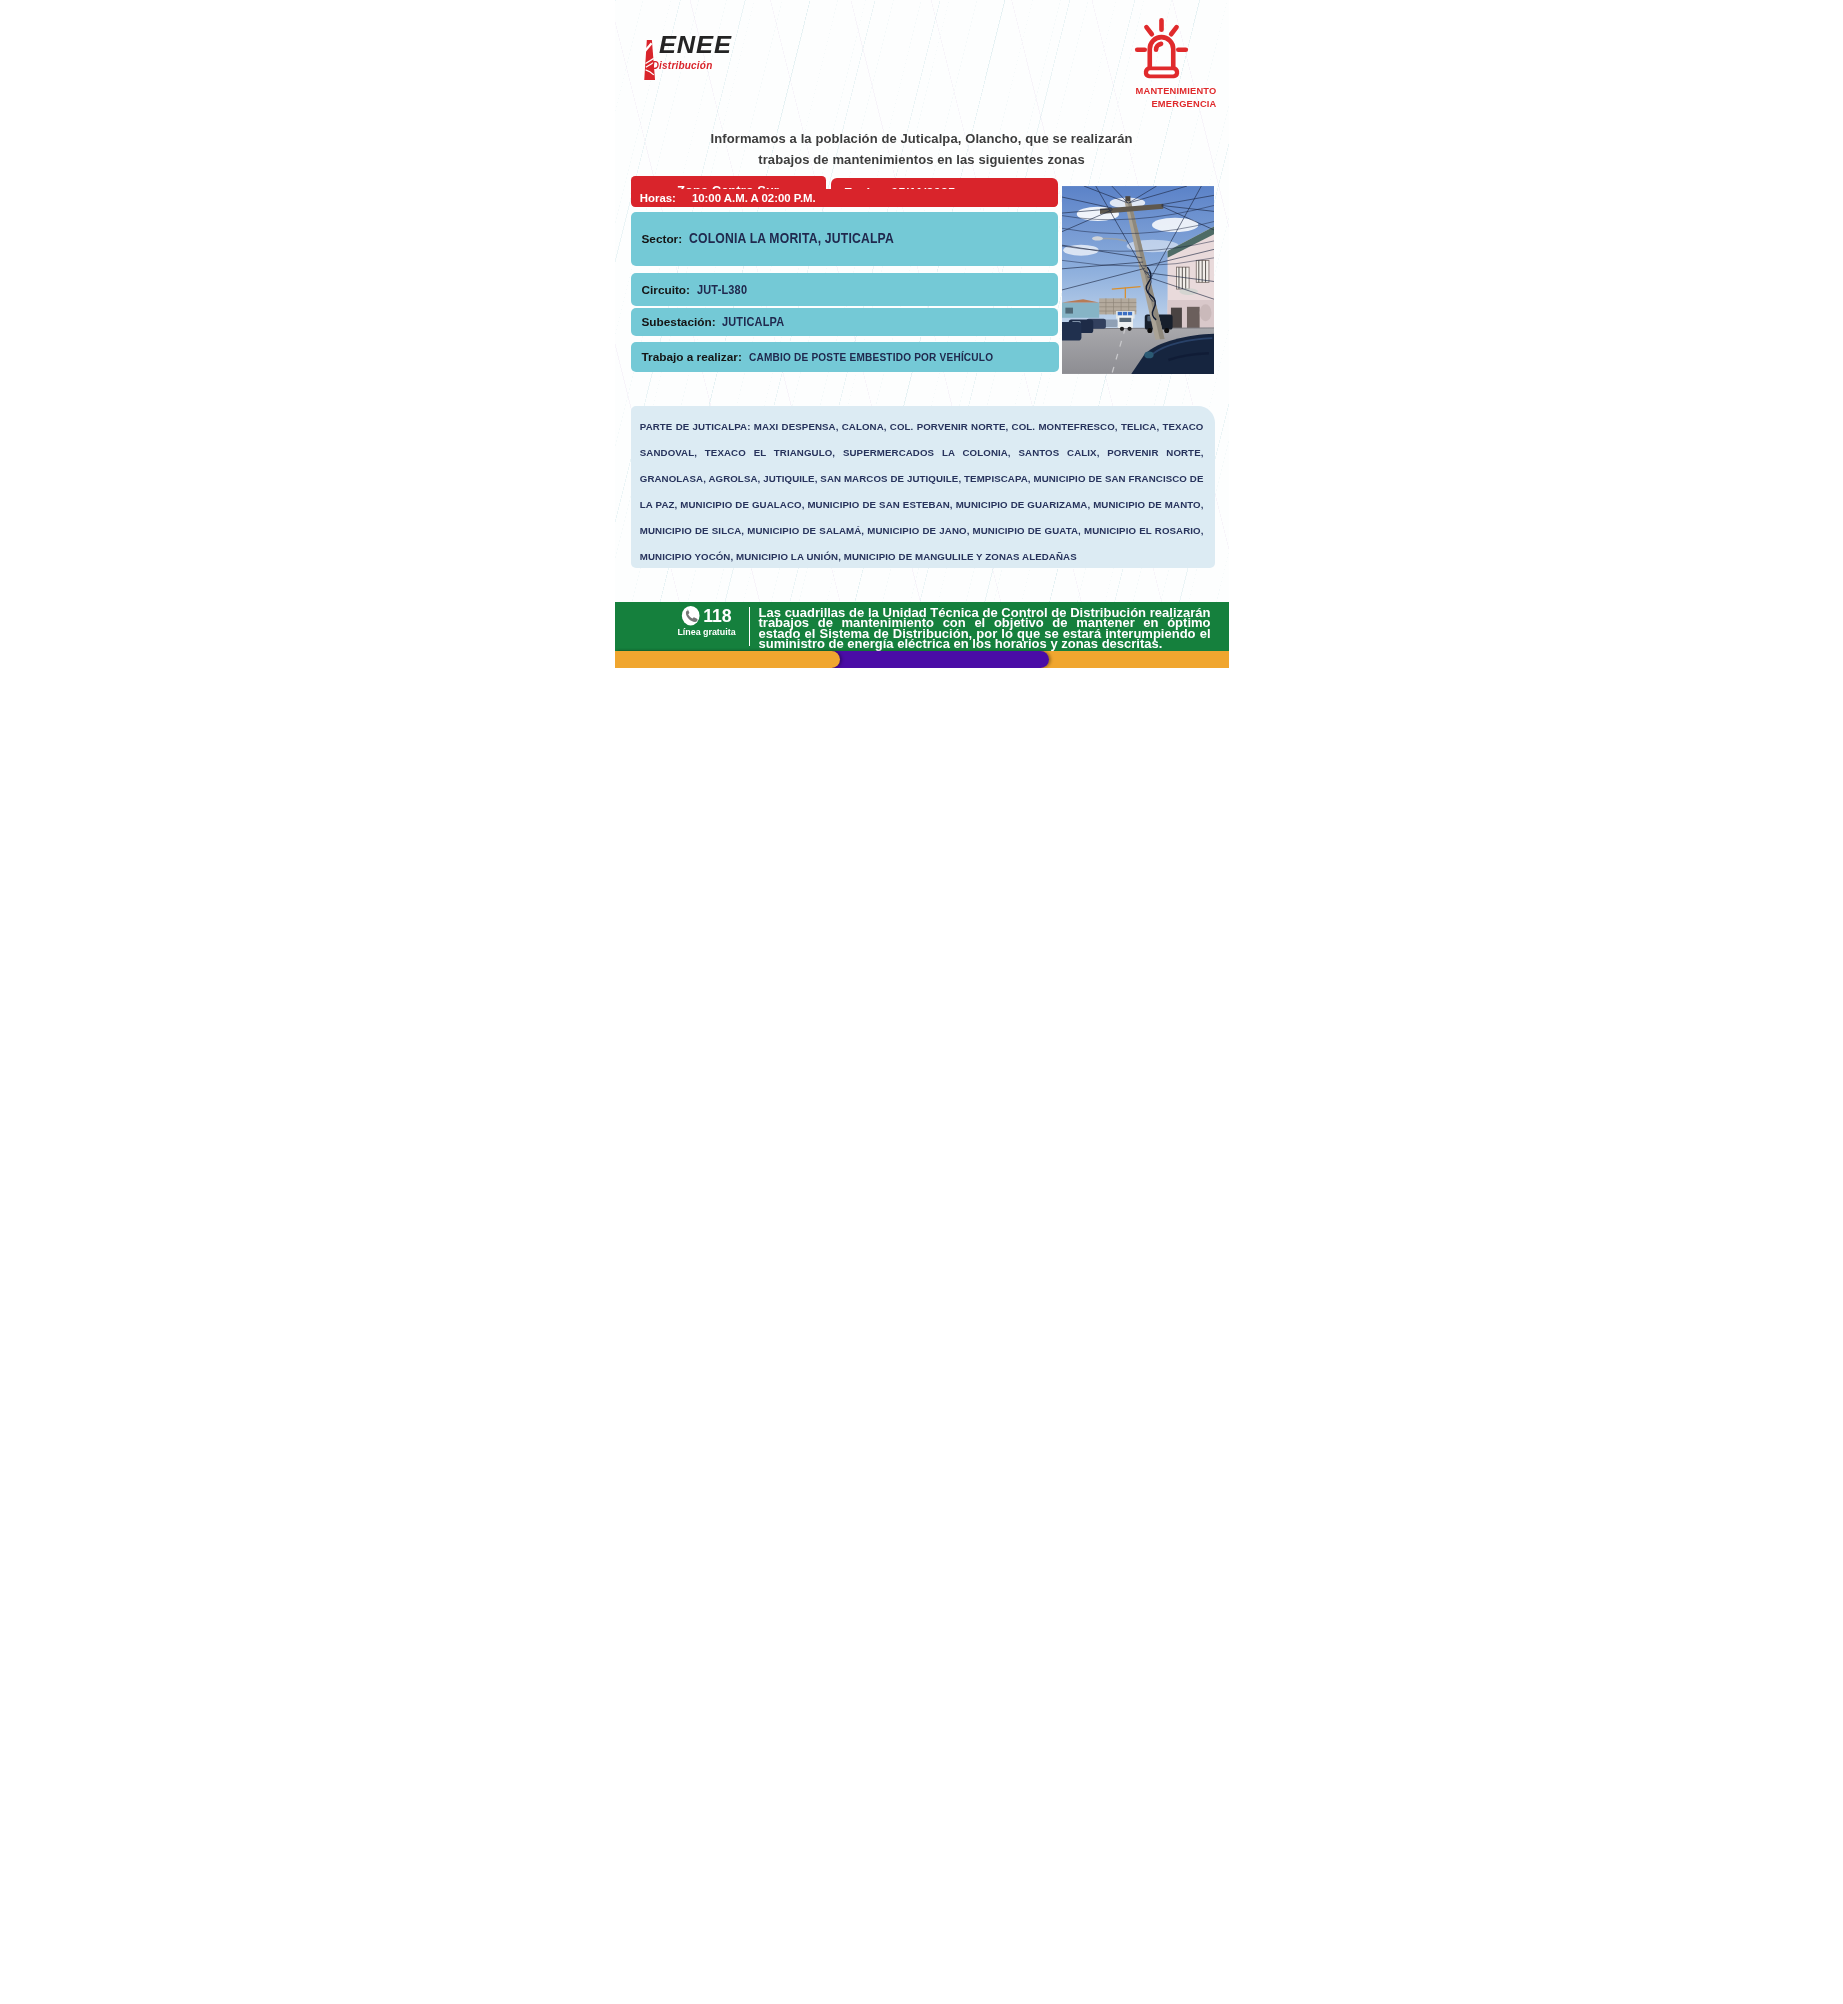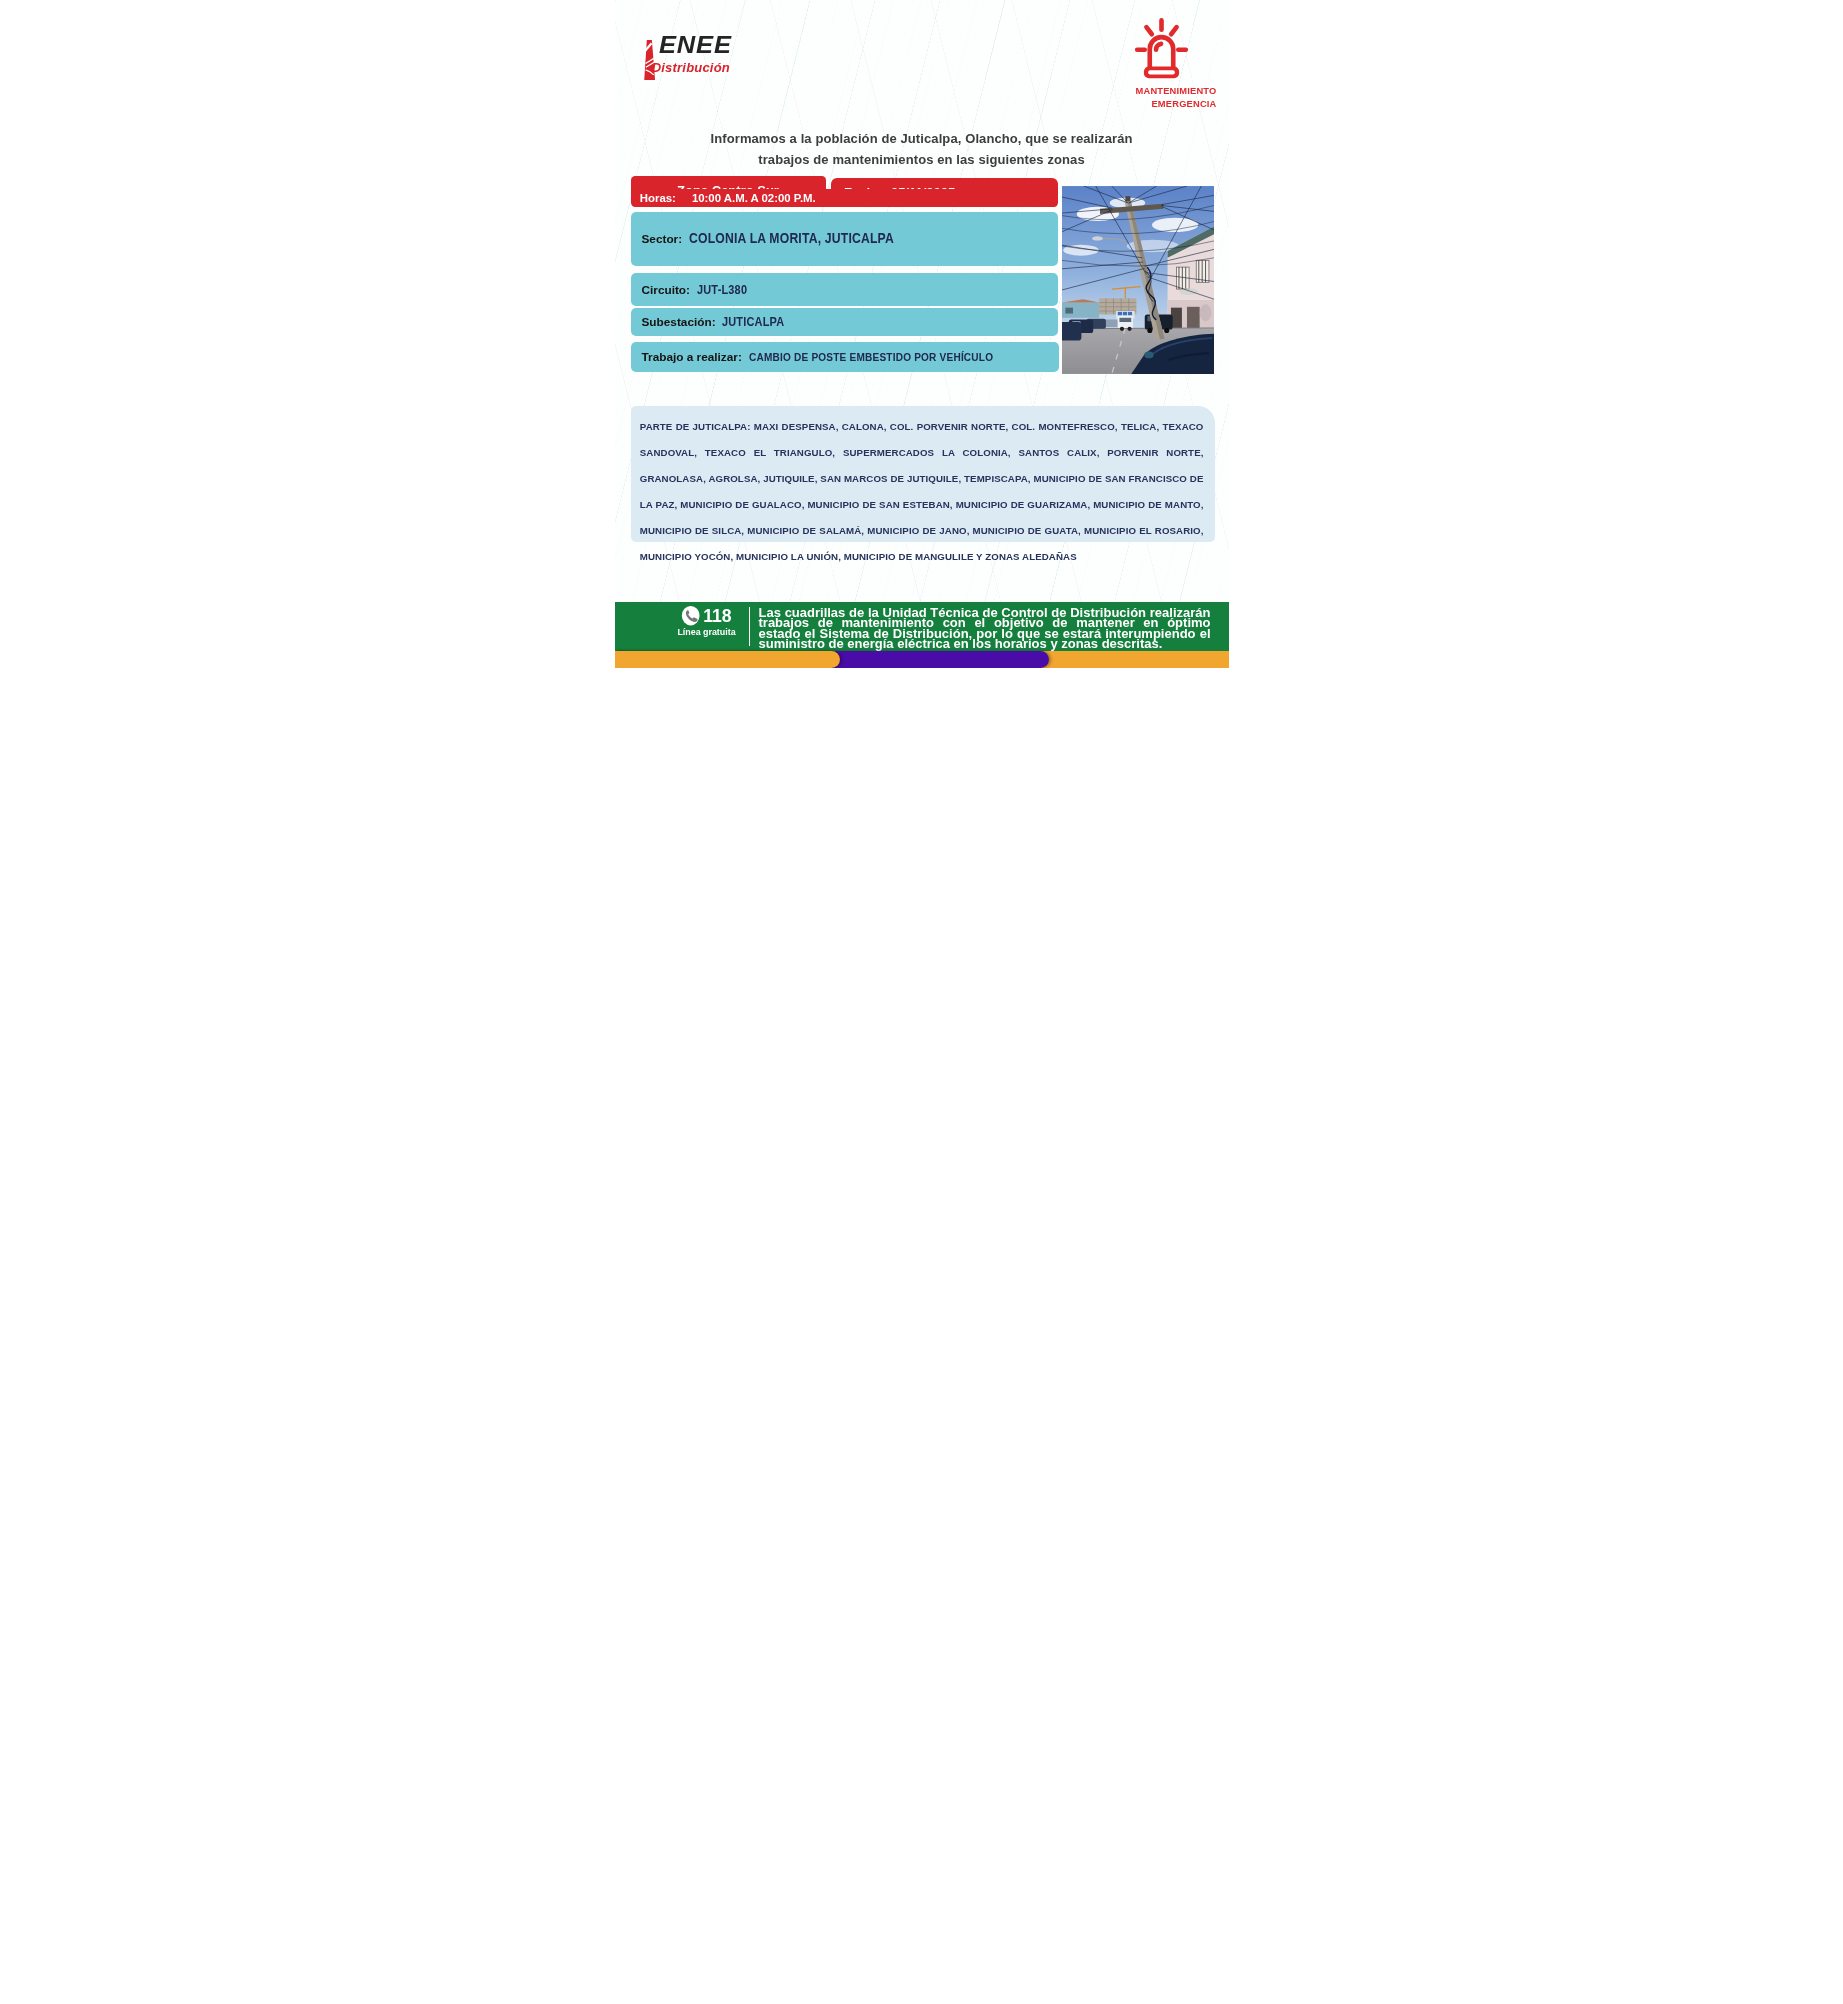--- a/index.html
+++ b/index.html
@@ -21,21 +21,21 @@
 
   
   .logo { left:28px; top:36px; width:135px; height:49px; z-index:2; }
   .logo-pole { position:absolute; left:0; top:1.7px; width:12.7px; height:44px; }
   .logo-text { position:absolute; left:16px; top:-1.7px;font-style:italic; }
   .logo-name {
     font-size:24.5px; font-weight:800; color:#242424; letter-spacing:0.8px;
     line-height:1.0; display:block; transform:scale(1.04,0.96); transform-origin:left top;
   }
   .logo-division {
-    font-size:13px; font-weight:800; color:#d9242b; display:block;
+    font-size:10px; font-weight:800; color:#d9242b; display:block;
     margin-top:0.8px; margin-left:-6.8px; letter-spacing:0.2px;
   }
 
   
   .emergency { left:492px; top:17px; width:110px; text-align:center; z-index:2; }
   .emergency svg { display:block; margin:0 auto; }
   .emergency-line { display:block; color:#e02a2c; font-size:9.3px; font-weight:700; letter-spacing:0.2px; line-height:12.7px;text-align:right; }
 
   
   .title { left:0; top:128px; width:614px; text-align:center; z-index:2; }
@@ -76,21 +76,21 @@
   .photo { left:447px; top:186px; width:152px; height:188px; z-index:2; overflow:hidden; }
   .photo svg { display:block; }
 
   
   .zones-header {
     left:16px; top:377px; width:584px; height:28px; background:#74c9d6; border-radius:4.2px;
     display:flex; align-items:center; padding-left:11.8px; z-index:2;
     font-size:12.2px; font-weight:800; color:#141414;
   }
   .zones-body {
-    left:16px; top:406px; width:584px; height:136px; background:#dcebf3;
+    left:16px; top:406px; width:584px; height:162px; background:#dcebf3;
     border-radius:5px 17px 5px 5px; z-index:1;
     padding:7.6px 11px 0 9.3px;
   }
   .zones-body p {
     font-size:9.7px; font-weight:600; color:#27335c; line-height:26px;
     text-align:justify; letter-spacing:0.1px;
   }
 
   
   .footer { left:0; top:602px; width:614px; height:49px; background:#15803d; z-index:2; }

